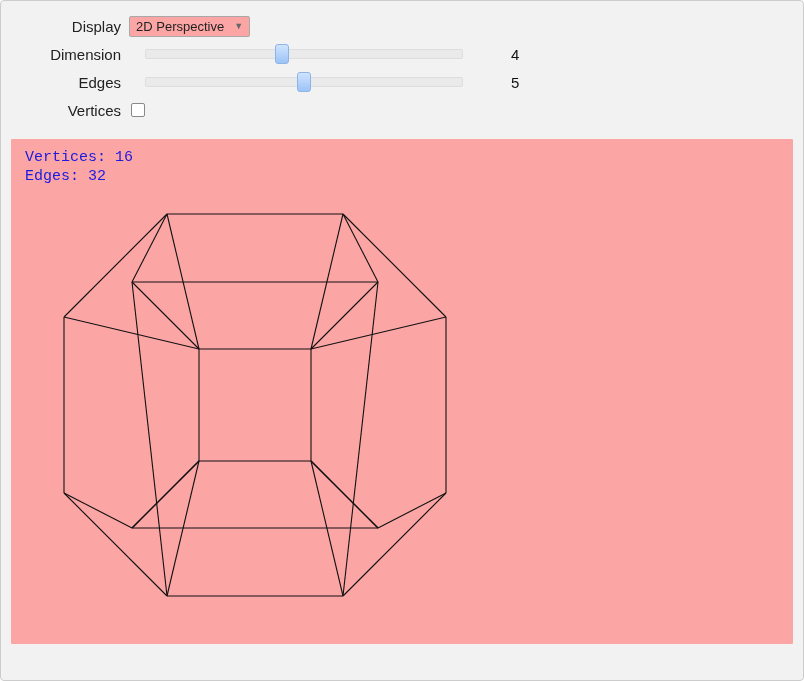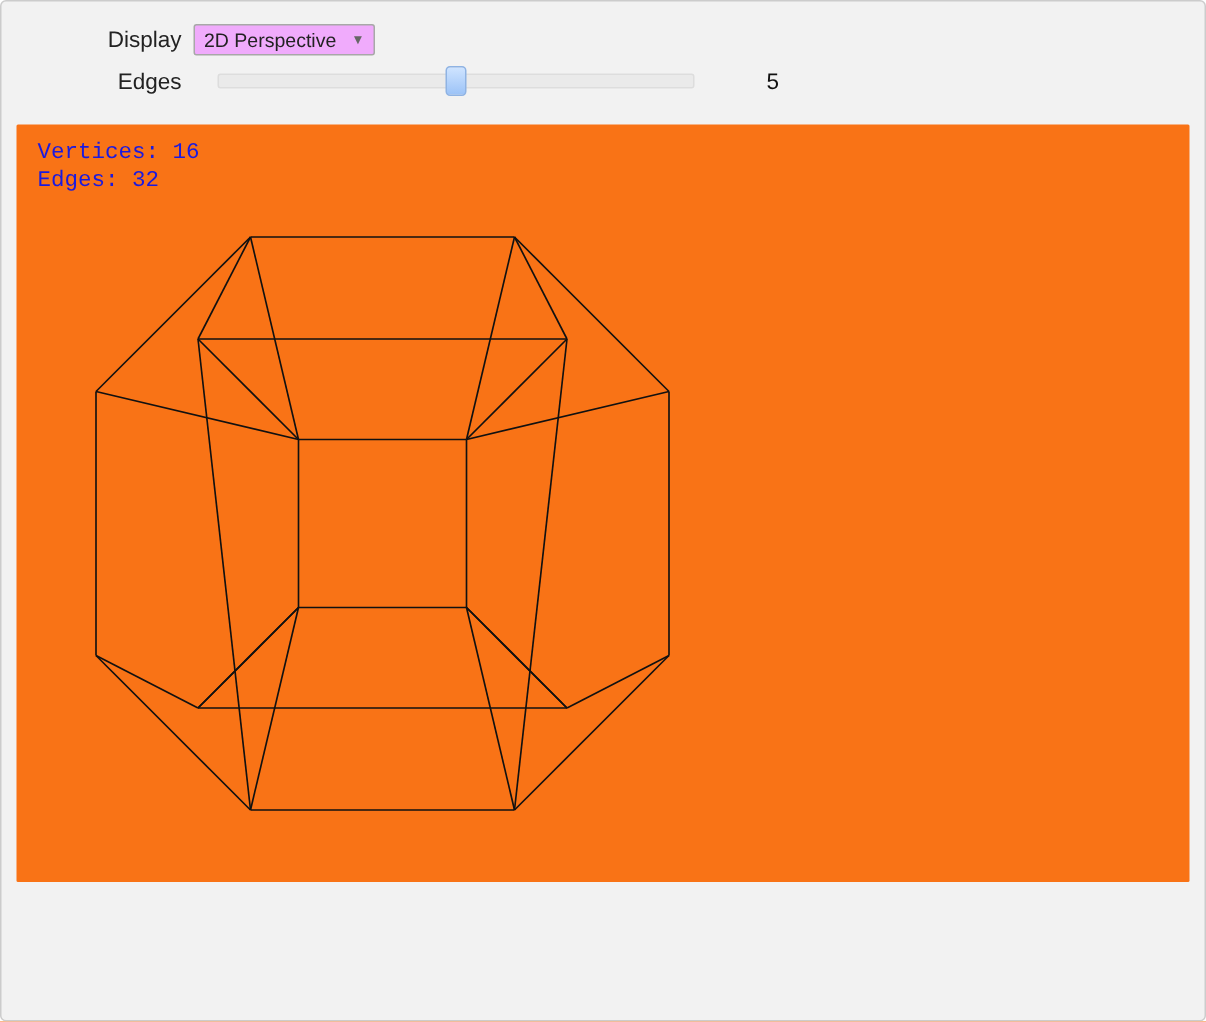--- a/index.html
+++ b/index.html
@@ -31,21 +31,21 @@
       width: 116px;
       text-align: right;
       font-size: 15px;
       color: #222;
       padding-right: 8px;
     }
     .select-wrap {
       display: inline-flex;
       align-items: center;
       border: 1px solid #a8a8a8;
-      background: #f0abfc;
+      background: #fca5a5;
       border-radius: 2px;
       height: 21px;
       padding: 0 6px;
       font-size: 13px;
       color: #222;
       cursor: pointer;
     }
     .select-wrap .tri {
       margin-left: 10px;
       font-size: 9px;
@@ -88,21 +88,21 @@
       width: 14px;
       height: 14px;
       border: 1px solid #888;
       background: #fff;
       border-radius: 2px;
       cursor: pointer;
       margin-left: 2px;
     }
     .canvas-area {
       margin: 6px 10px 10px 10px;
-      background: #f97316;
+      background: #fca5a5;
       height: 505px;
       border-radius: 1px;
       position: relative;
       padding: 10px 14px;
     }
     .stats {
       font-family: "Courier New", monospace;
       font-size: 15px;
       color: #1a1ae0;
       line-height: 1.25;
@@ -121,30 +121,42 @@
   <div class="controls">
 
     <div class="row">
       <div class="label">Display</div>
       <div class="select-wrap">
         <span>2D Perspective</span>
         <span class="tri">▼</span>
       </div>
     </div>
 
+    <div class="row">
+      <div class="label">Dimension</div>
+      <div class="slider">
+        <div class="slider-track"></div>
+        <div class="slider-thumb" style="left:43%"></div>
+        <div class="slider-value">4</div>
+      </div>
+    </div>
 
     <div class="row">
       <div class="label">Edges</div>
       <div class="slider">
         <div class="slider-track"></div>
         <div class="slider-thumb" style="left:50%"></div>
         <div class="slider-value">5</div>
       </div>
     </div>
 
+    <div class="row">
+      <div class="label">Vertices</div>
+      <div class="checkbox"></div>
+    </div>
 
 
   </div>
 
   <div class="canvas-area">
     <div class="stats"><span>Vertices:</span> <span>16</span>
 <span>Edges:</span> <span>32</span></div>
     <svg class="fig" width="430" height="430" viewBox="0 0 430 430">
       <g id="edges" stroke="#111" stroke-width="1.1" fill="none">
           <line x1="128" y1="25" x2="304" y2="25"></line>

